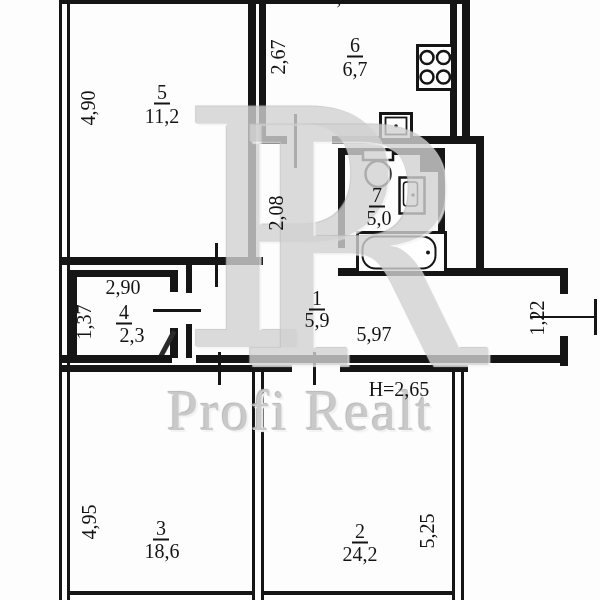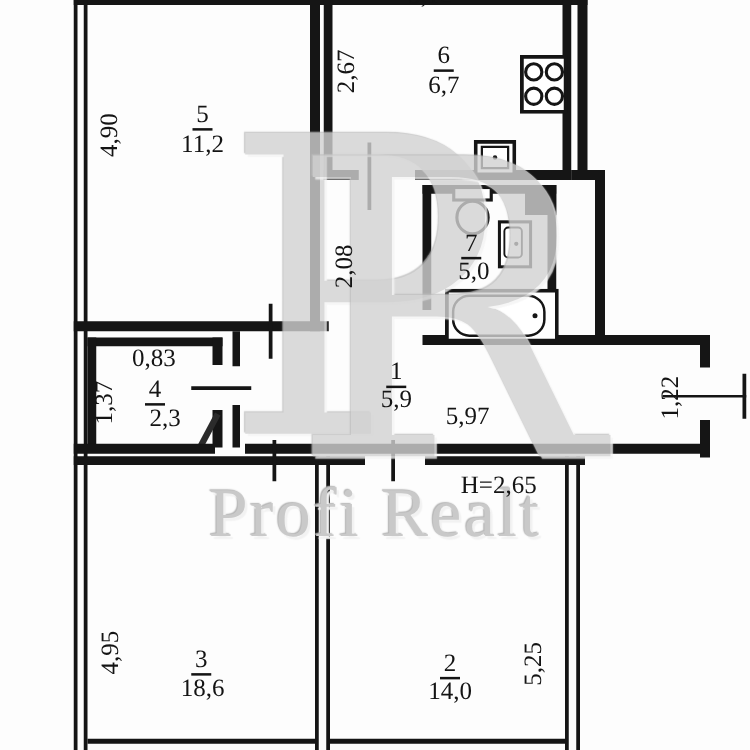--- a/index.html
+++ b/index.html
@@ -136,26 +136,26 @@
   <div class="dim" style="left:379px;top:218px">5,0</div>
 
   <div class="dim num" style="left:317px;top:299px">1</div>
   <div class="dim" style="left:317px;top:320px">5,9</div>
   <div class="dim" style="left:374px;top:334px">5,97</div>
 
   <div class="dim v" style="left:537px;top:318px">1,22</div>
 
   <div class="dim" style="left:399px;top:389px">H=2,65</div>
 
-  <div class="dim" style="left:123px;top:287px">0,83</div>
+  <div class="dim" style="left:123px;top:287px">2,90</div>
   <div class="dim v" style="left:84px;top:322px">1,37</div>
   <div class="dim num" style="left:124px;top:313px">4</div>
   <div class="dim" style="left:132px;top:335px">2,3</div>
 
   <div class="dim num" style="left:161px;top:529px">3</div>
   <div class="dim" style="left:162px;top:551px">18,6</div>
   <div class="dim v" style="left:89px;top:522px">4,95</div>
 
   <div class="dim num" style="left:360px;top:532px">2</div>
-  <div class="dim" style="left:360px;top:554px">14,0</div>
+  <div class="dim" style="left:360px;top:554px">24,2</div>
   <div class="dim v" style="left:427px;top:531px">5,25</div>
 
 </div>
 
 </body></html>

